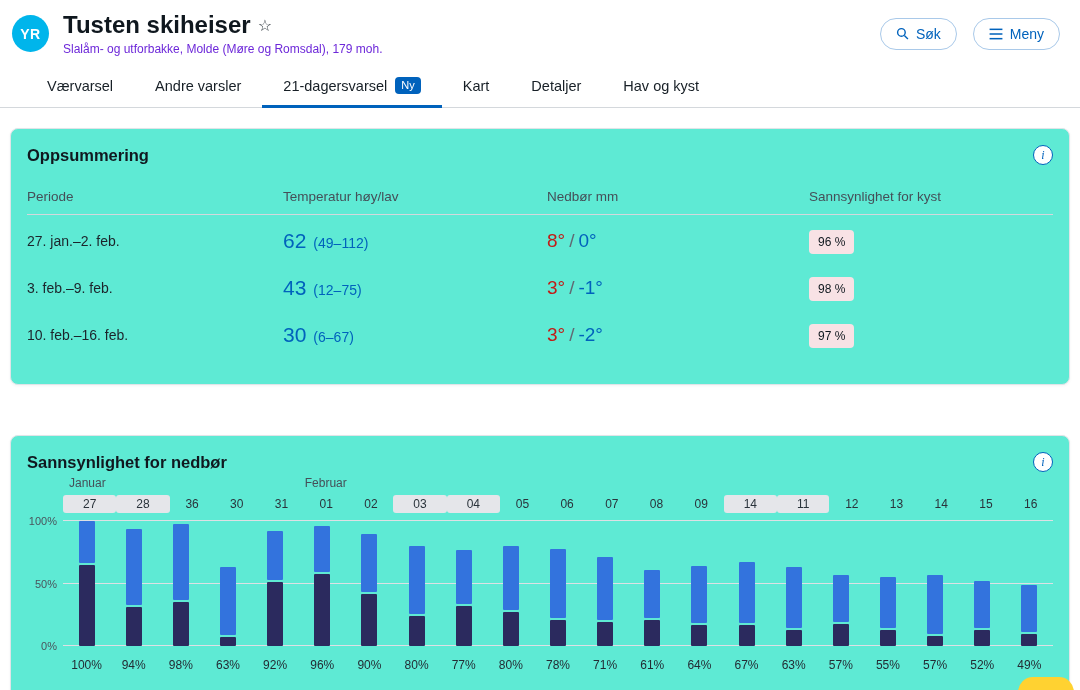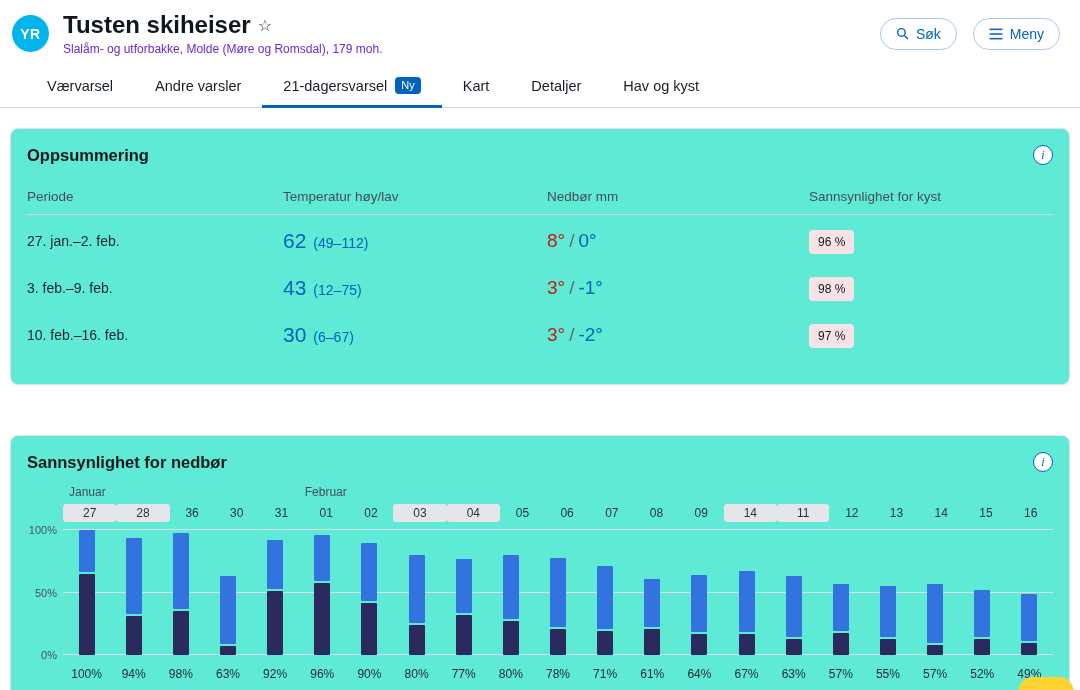--- a/index.html
+++ b/index.html
@@ -62,21 +62,21 @@
   }
   .sum-body { padding-top: 2px; }
   .precip-main { font-size: 21px; color: #0062bc; }
   .precip-range { font-size: 14px; color: #0062bc; margin-left: 7px; }
   .temp-hi { font-size: 19px; color: #c21b17; }
   .temp-slash { font-size: 19px; color: #606a73; margin: 0 4px; }
   .temp-lo { font-size: 19px; color: #0062bc; }
   .frost-badge { background: #f8e2e5; border-radius: 4px; padding: 5px 9px; font-size: 12px; color: #10181f; }
 
   
-  .chart-area { margin: 13px 0 0 36px; position: relative; }
+  .chart-area { margin: 4px 0 0 36px; position: relative; }
   .months-row { position: relative; height: 17px; font-size: 12px; color: #454f58; }
   .month-label { position: absolute; top: 0; margin-left: 6px; white-space: nowrap; }
   .dates-row { display: flex; margin: 4px 0 10px; }
   .date-cell { flex: 1; text-align: center; font-size: 12px; color: #2a333b; }
   .date-pill { background: #e5e6ea; border-radius: 3px; padding: 2px 20px; }
   .plot { position: relative; height: 125px; }
   .gridline { position: absolute; left: 0; right: 0; height: 1px; background: #dde0e4; }
   .y-label {
     position: absolute; left: -44px; width: 38px; text-align: right;
     font-size: 11px; color: #4a545c; transform: translateY(50%);

